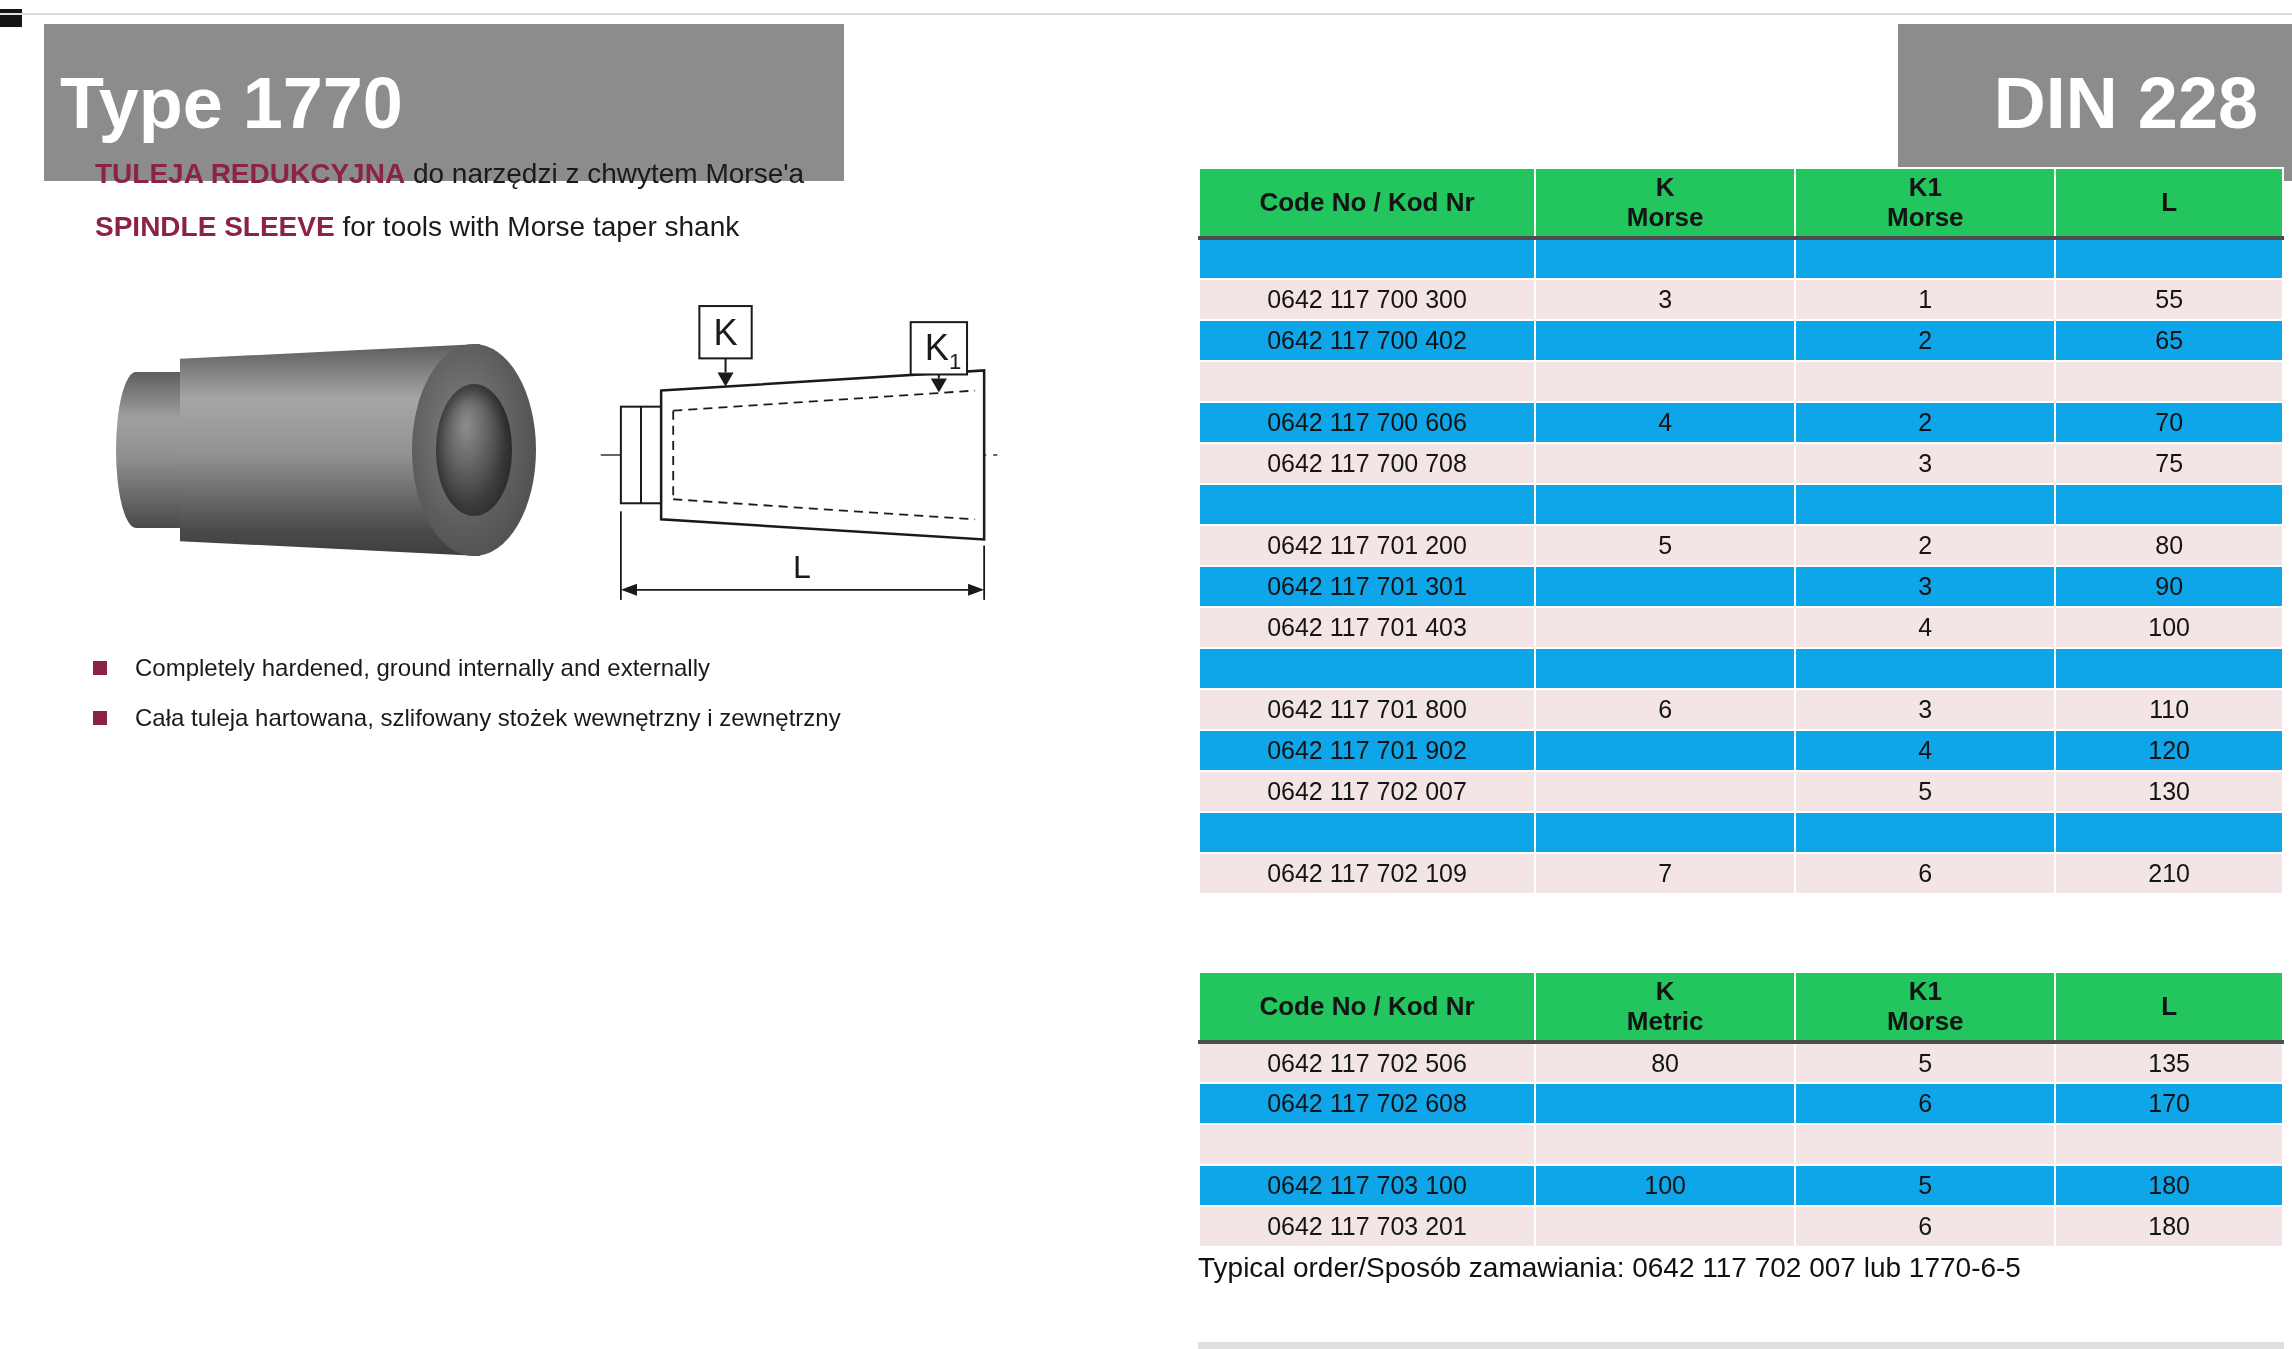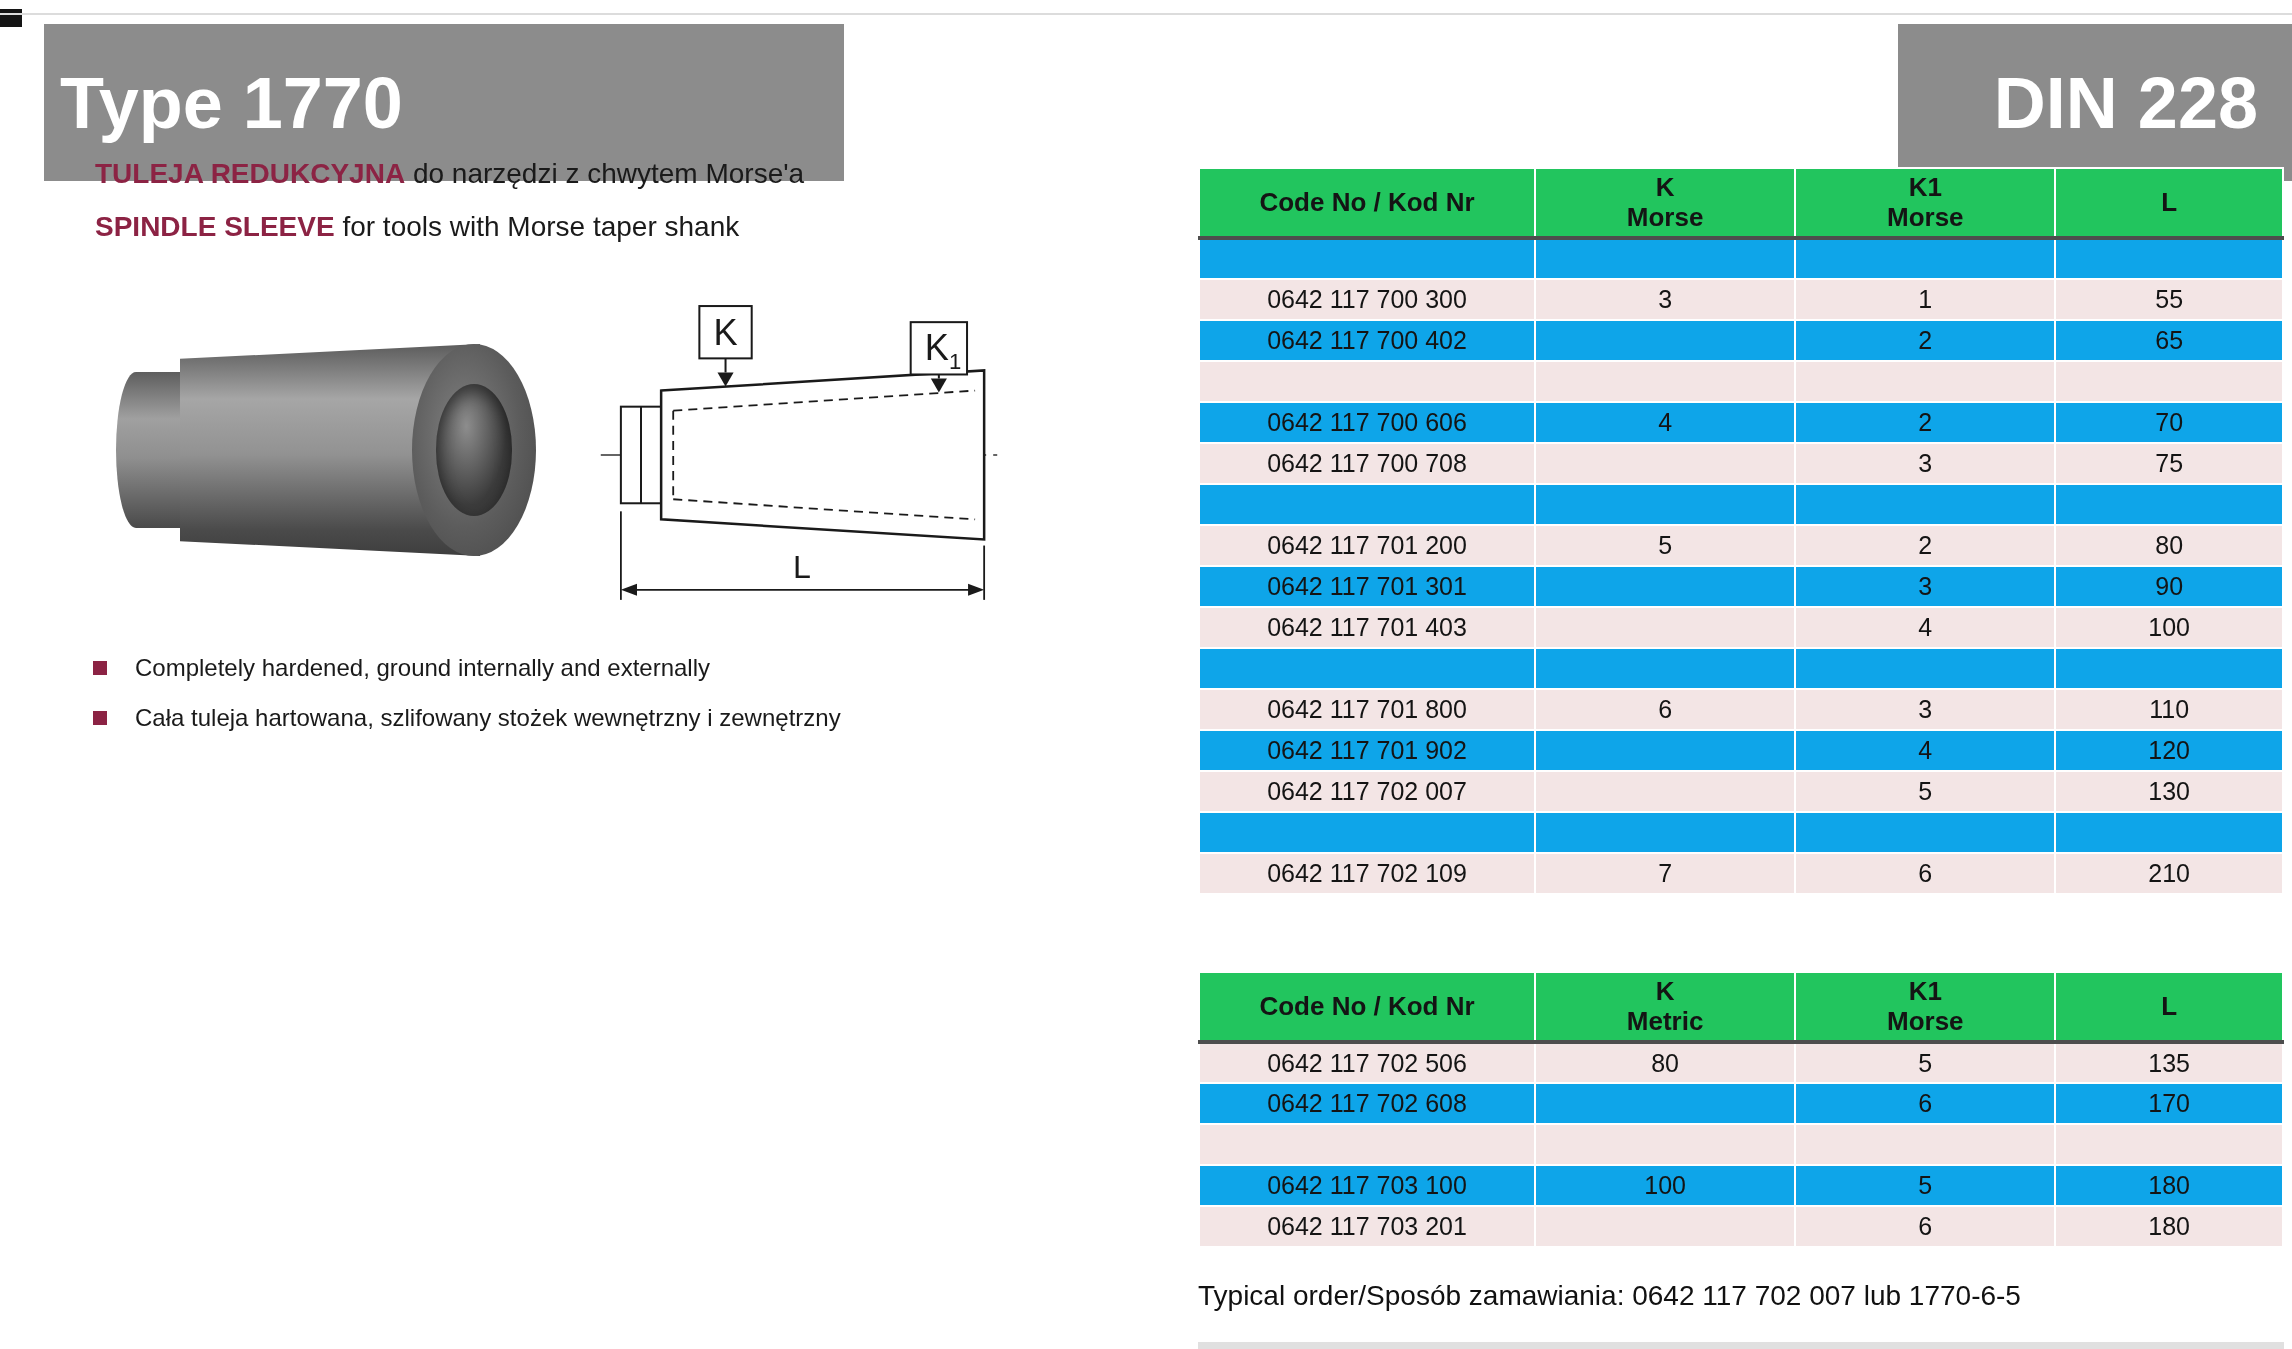--- a/index.html
+++ b/index.html
@@ -72,21 +72,21 @@
     border:2px solid #fff; border-bottom:4px solid #4d4d4d;
     text-align:center; vertical-align:middle; line-height:1.15; font-size:26px;
   }
   table.spec td {
     height:41px; text-align:center; vertical-align:middle;
     border:2px solid #fff; padding:0 4px; overflow:hidden; white-space:nowrap;
   }
   table.spec tr.pink td { background:#f3e5e5; }
   table.spec tr.white td { background:#0ea5e9; }
   table.spec + table.spec { margin-top:76px; }
-  .typical-order { margin-top:32px; font-size:28px; color:#111; }
+  .typical-order { margin-top:4px; font-size:28px; color:#111; }
 </style>
 </head>
 <body>
 
 <div class="page">
 
   <div class="corner-mark"></div>
   <div class="top-rule"></div>
 
   <div class="type-box">

